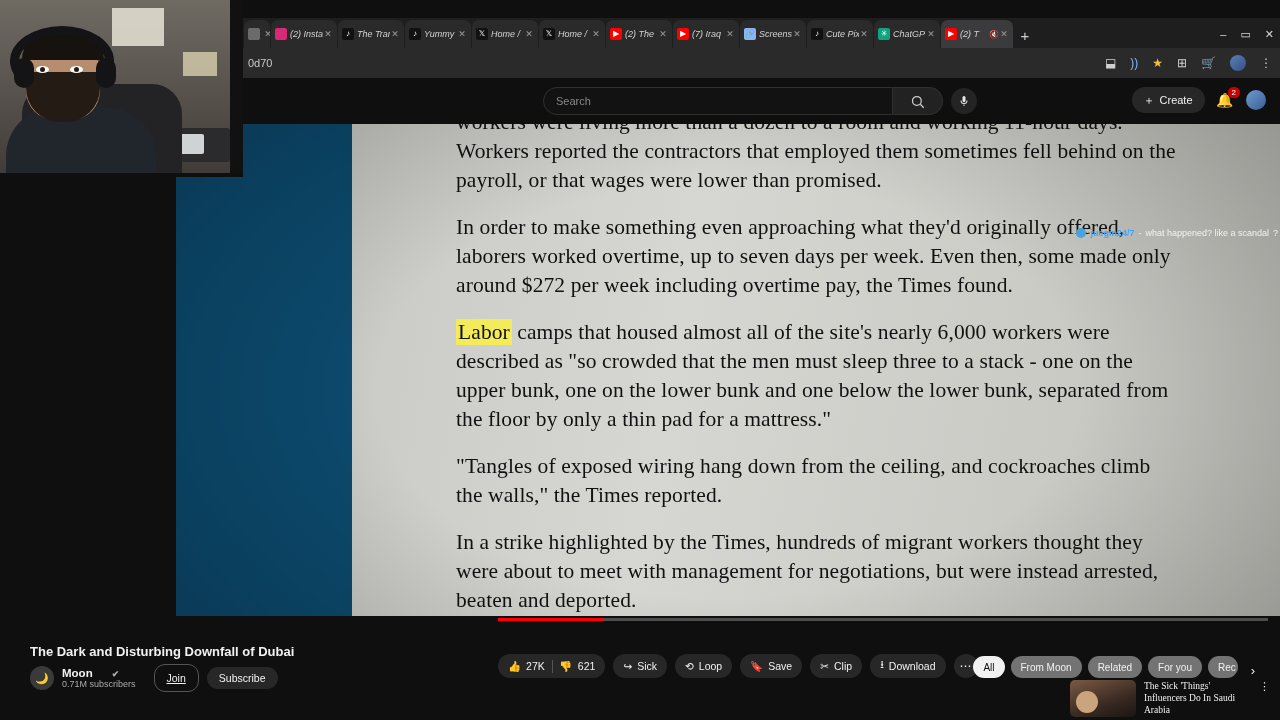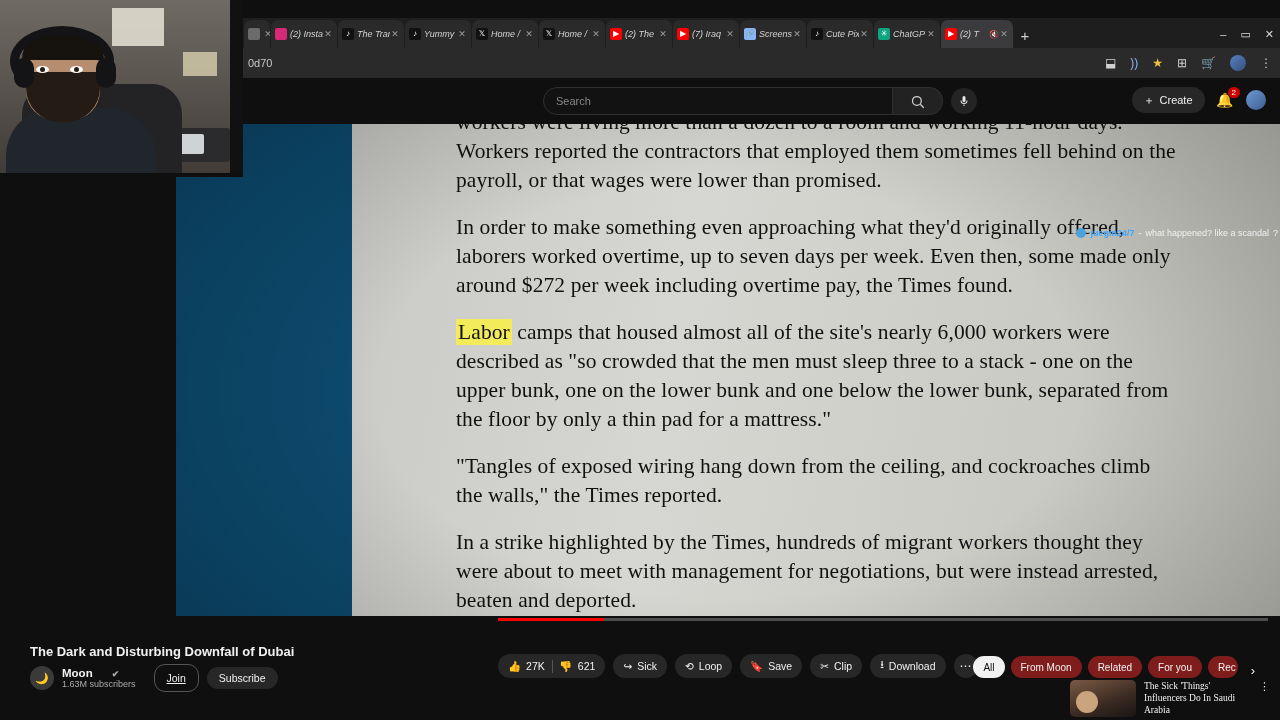--- a/index.html
+++ b/index.html
@@ -156,21 +156,21 @@
   .round {
     width: 24px; height: 24px; border-radius: 50%; background: #272727; color: #f1f1f1;
     display: flex; align-items: center; justify-content: center; font-size: 12px;
   }
 
   
   .chips {
     position: absolute; right: 18px; top: 40px; display: flex; align-items: flex-end; gap: 6px;
   }
   .chip {
-    height: 22px; border-radius: 11px; background: #7f1d1d; color: #f1f1f1;
+    height: 22px; border-radius: 11px; background: #737373; color: #f1f1f1;
     font-size: 10px; display: flex; align-items: center; padding: 0 10px;
   }
   .chip.active { background: #f1f1f1; color: #0f0f0f; }
   .chip.clipped { width: 30px; overflow: hidden; padding-right: 0; }
   .chipnext { width: 18px; color: #f1f1f1; font-size: 13px; text-align: center; }
   .suggest {
     position: absolute; right: 10px; bottom: 0px; width: 200px; height: 40px; display: flex; gap: 8px; font-family: Liberation Serif, serif;
   }
   .suggest .thumb {
     width: 66px; height: 37px; border-radius: 5px;
@@ -393,21 +393,21 @@
 
         <div class="vtitle">The Dark and Disturbing Downfall of Dubai</div>
 
         <div class="channelrow">
           <div class="chav">🌙</div>
           <div>
             <div class="chname">
               <span>Moon</span>
               <span class="verif">✔</span>
             </div>
-            <div class="chsubs">1.63M subscribers</div>
+            <div class="chsubs">0.71M subscribers</div>
           </div>
           <div class="joinbtn">Join</div>
           <div class="subbtn">Subscribe</div>
         </div>
 
         <div class="actions">
           <div class="pill">
             <span>👍</span>
             <span>27K</span>
             <span class="sep"></span>

